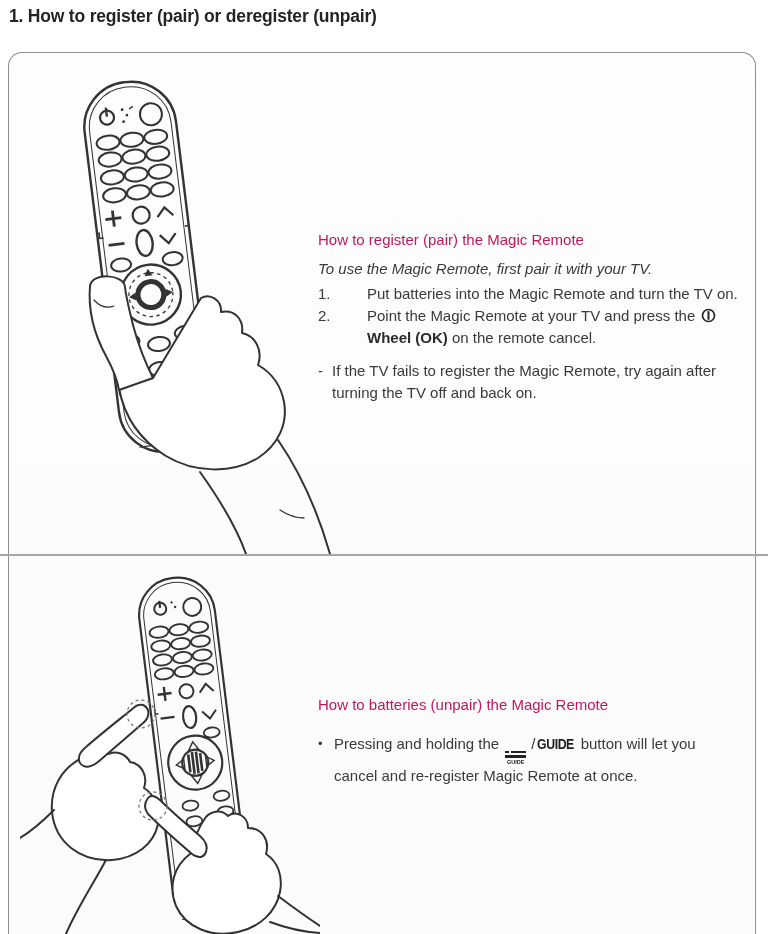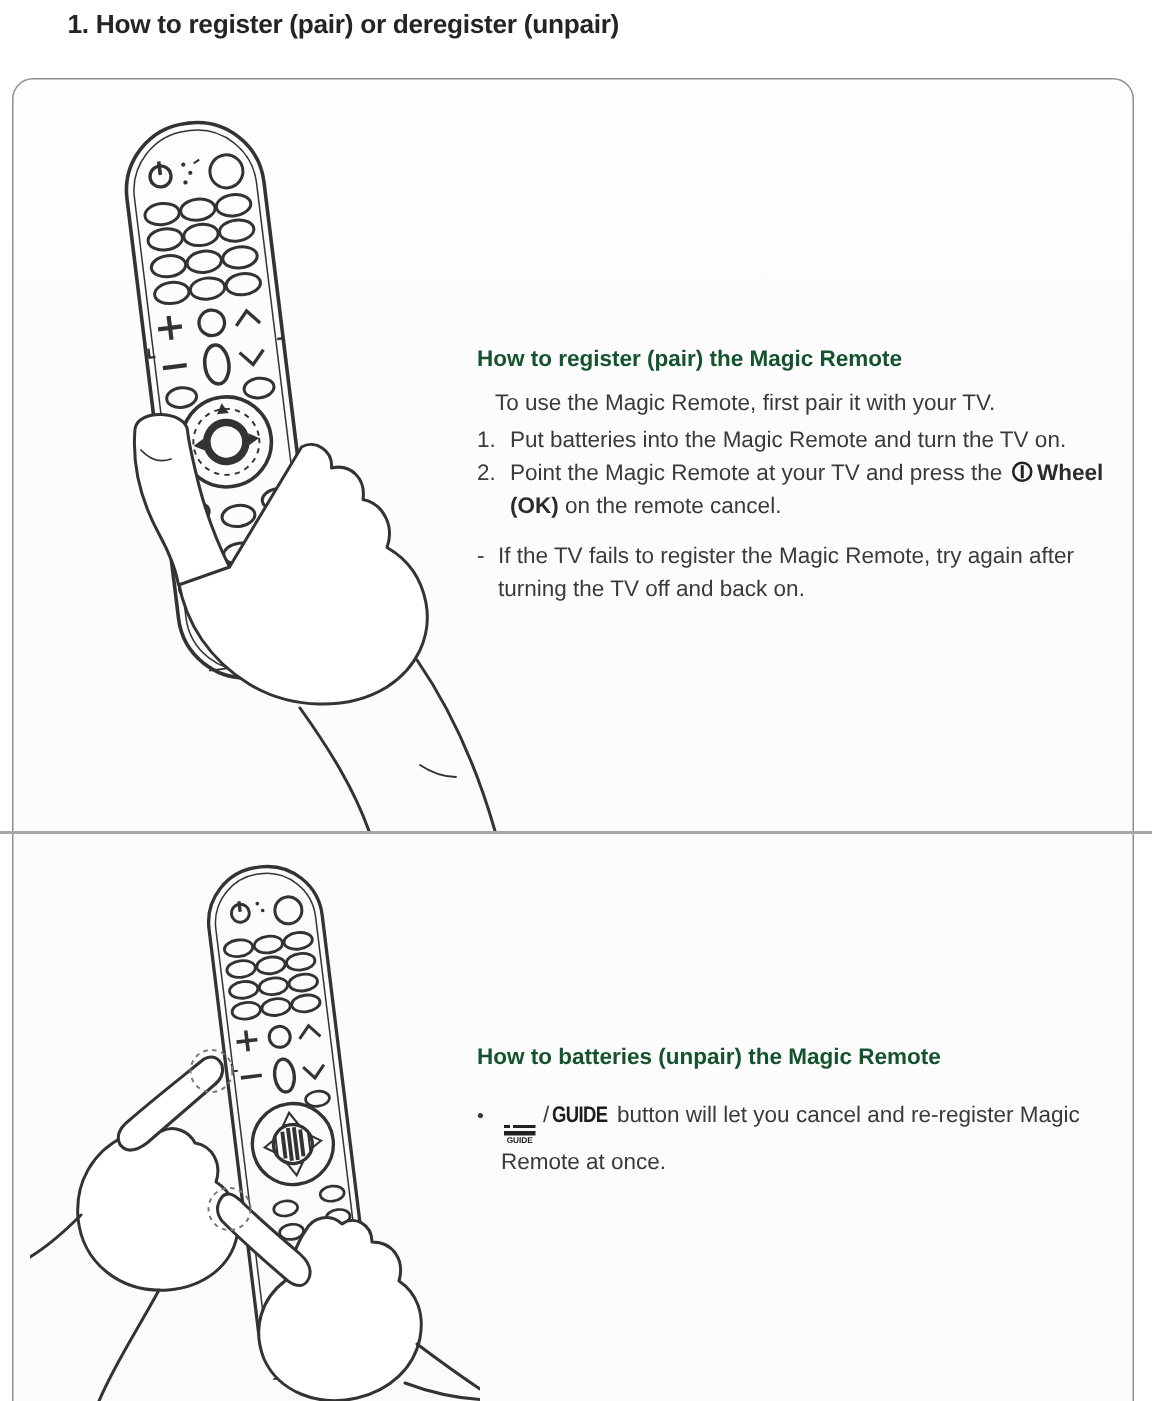--- a/index.html
+++ b/index.html
@@ -5,45 +5,45 @@
   html,body{margin:0;padding:0;}
   body{
     width:768px;height:934px;position:relative;overflow:hidden;
     background:#ffffff;
     font-family:"Liberation Sans","DejaVu Sans",sans-serif;
     color:#3a3a3a;
     -webkit-font-smoothing:antialiased;
   }
   .page-title{
     position:absolute;left:9px;top:6px;
-    font-size:17.5px;font-weight:bold;color:#242424;letter-spacing:-0.2px;margin-left:36px;
+    font-size:17.5px;font-weight:bold;color:#242424;letter-spacing:-0.2px;
   }
   .panel{
     position:absolute;left:8px;top:52px;width:748px;height:882px;
     border:1.5px solid #8f8f8f;border-bottom:none;
     border-radius:14px 14px 0 0;
     background:linear-gradient(#fdfdfd,#fbfbfb);
     box-sizing:border-box;
   }
   .divider{
     position:absolute;left:0;top:554px;width:768px;height:2px;
     background:#a6a6a6;z-index:6;
   }
   .illu{position:absolute;z-index:3;}
   .txt{
     position:absolute;left:318px;width:424px;z-index:4;
     font-size:15px;line-height:22px;color:#3a3a3a;
   }
   .sec-heading{
-    font-weight:bold;color:#14532d;font-size:15px;margin:0 0 7px 0;
-  }
-  .para{margin:0 0 3px 12px;}
+    font-weight:normal;color:#be185d;font-size:15px;margin:0 0 7px 0;
+  }
+  .para{margin:0 0 3px 0;font-style:italic;}
   .step{display:flex;margin:0;}
   .step .num{width:22px;flex:0 0 22px;}
-  .step .stx{flex:1;}
+  .step .stx{flex:1;margin-left:27px;}
   .note-row{display:flex;margin-top:11px;}
   .note-row .marker{width:14px;flex:0 0 14px;}
   .bullet-row{display:flex;margin-top:17px;}
   .bullet-row .marker{width:16px;flex:0 0 16px;font-size:13px;}
   b{color:#2b2b2b;}
   .icon-inline{display:inline-block;vertical-align:-2px;margin:0 2px;}
   .cond{
     display:inline-block;font-weight:bold;color:#1d1d1d;
     letter-spacing:-0.5px;transform:scaleX(.82);transform-origin:0 60%;
     margin-right:-6px;
@@ -231,21 +231,21 @@
   <circle cx="121" cy="148" r="14" fill="none" stroke="#777" stroke-width="1.3" stroke-dasharray="3 3"></circle>
   <circle cx="133" cy="240" r="14" fill="none" stroke="#777" stroke-width="1.3" stroke-dasharray="3 3"></circle>
 </svg>
 
 <div class="txt" style="top:694px;">
   <div class="sec-heading">How to batteries (unpair) the Magic Remote</div>
 
 
   <div class="bullet-row">
     <span class="marker">•</span>
-    <span class="stx"><span class="gicon">
+    <span class="stx"><span>Pressing and holding the </span><span class="gicon">
           <span class="r1">
             <i class="sq"></i>
             <i class="bar"></i>
           </span>
           <i class="bar2"></i>
           <span class="microtxt">GUIDE</span>
         </span><span class="sep">/</span><span class="cond">GUIDE</span><span> button will let you cancel and re-register Magic Remote at once.</span></span>
   </div>
 </div>
 

